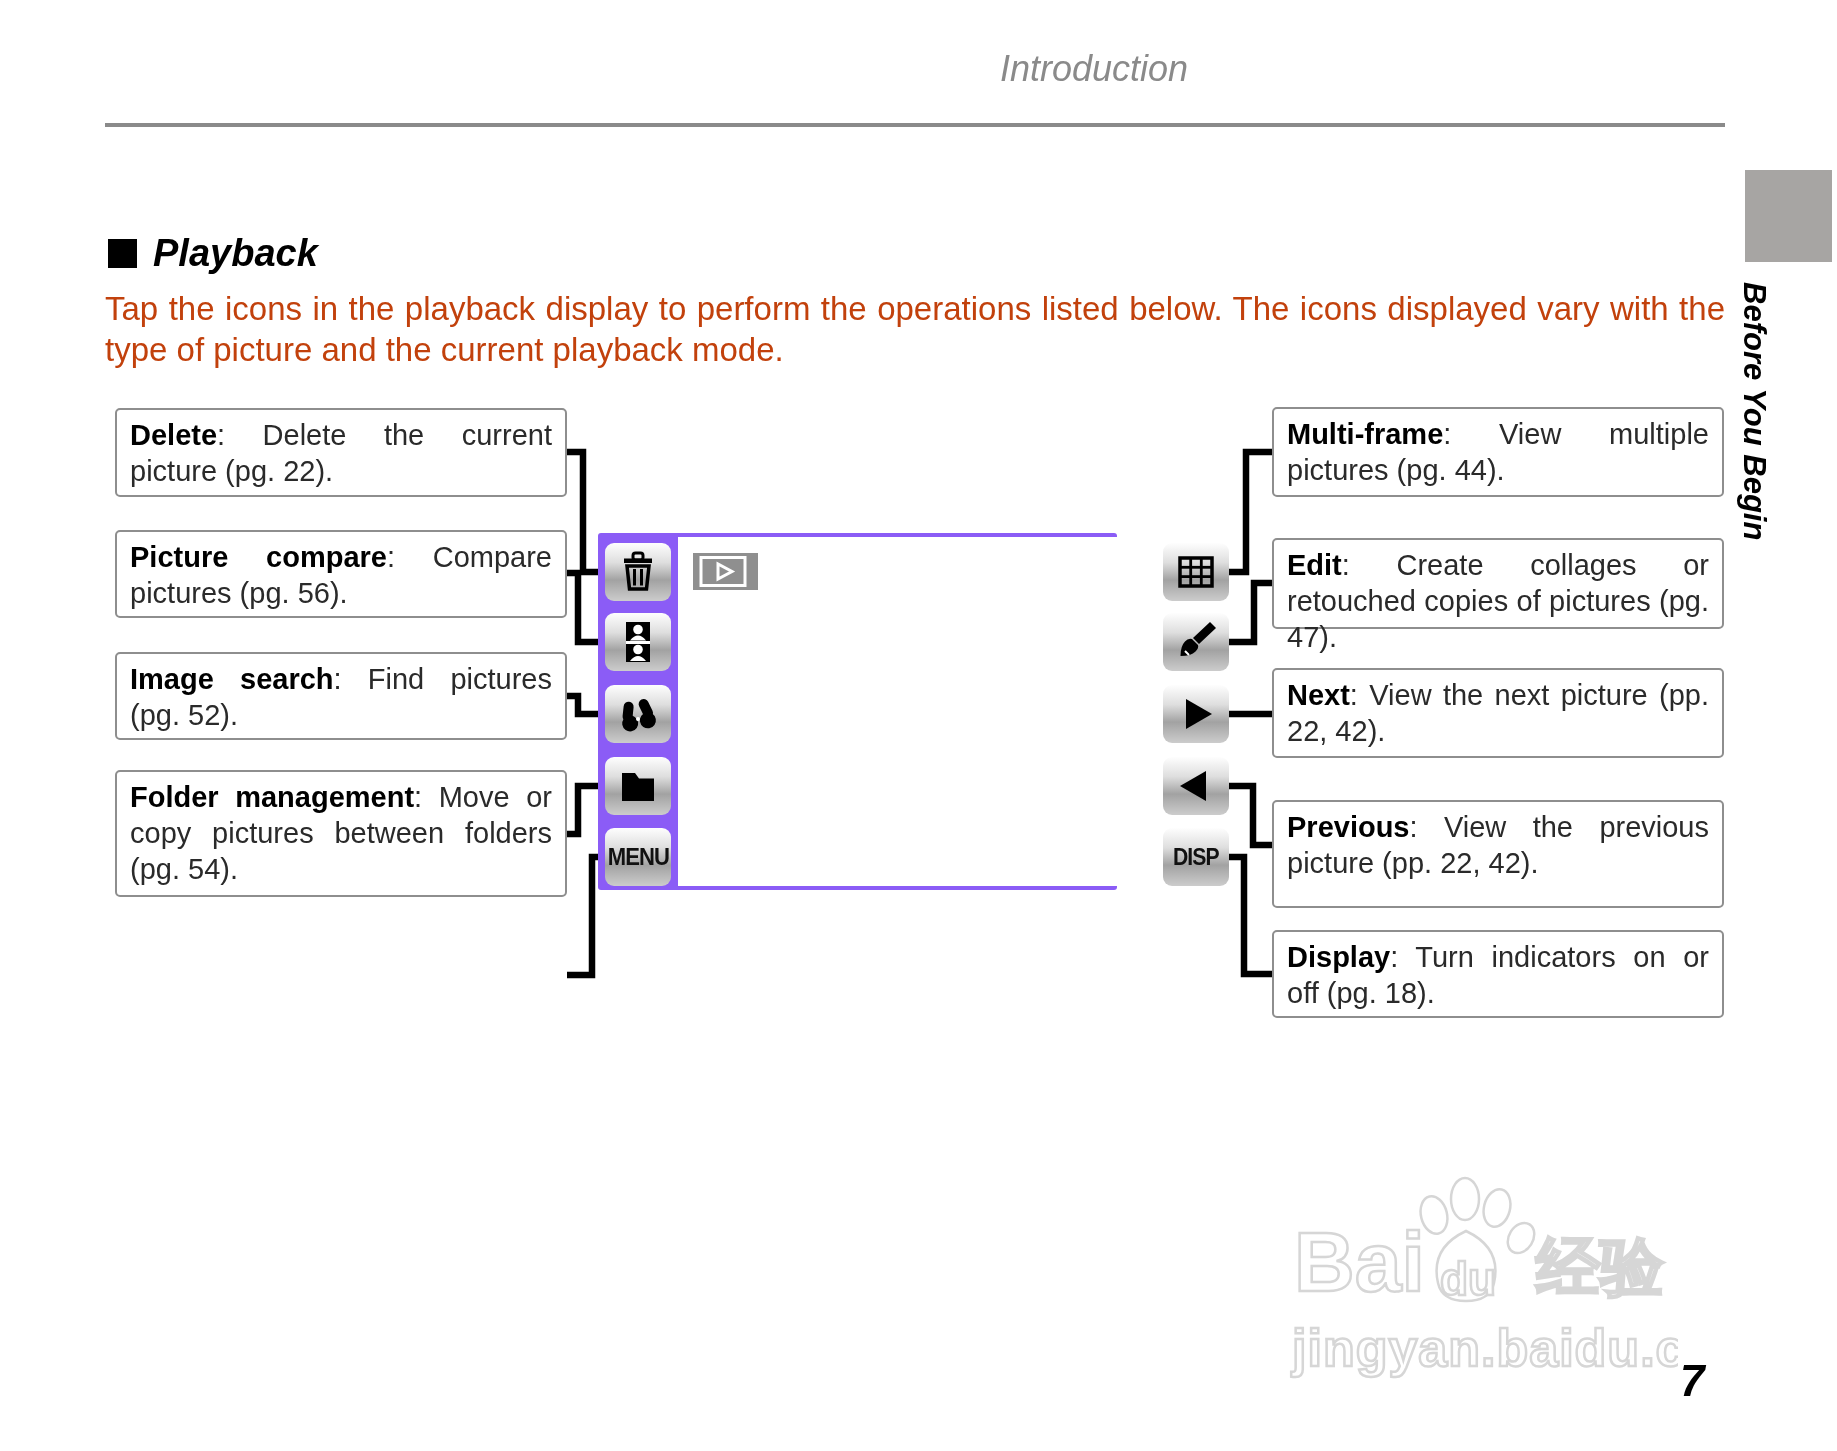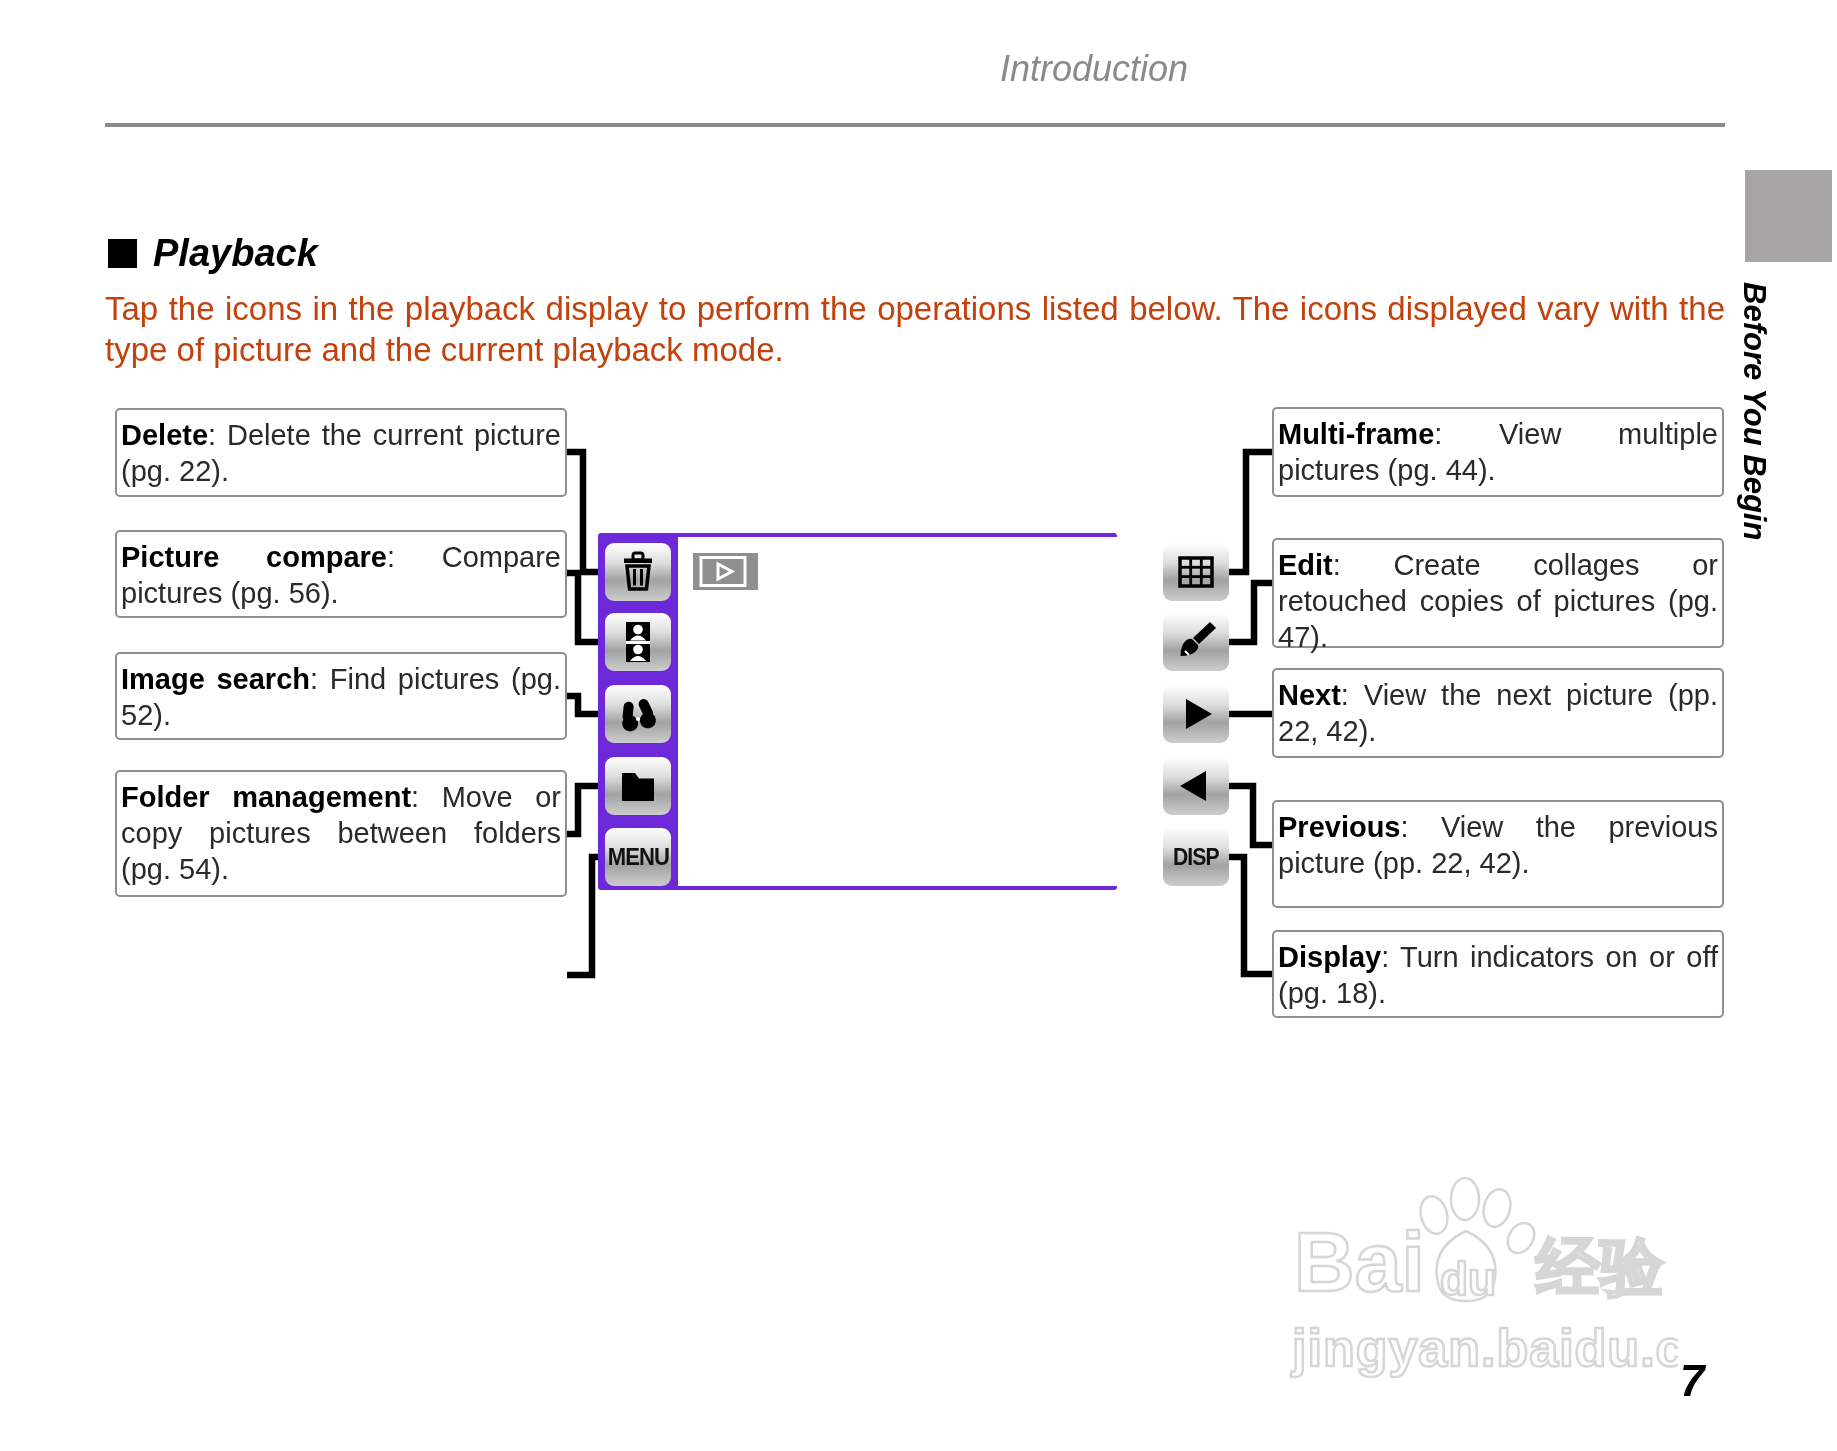--- a/index.html
+++ b/index.html
@@ -16,29 +16,29 @@
 
   
   .sec-head{position:absolute;left:108px;top:232px;display:flex;align-items:center;justify-content:space-between;}
   .sq{width:29px;height:29px;background:#000;display:inline-block;margin-right:16px;}
   .sec-title{font-size:38px;font-weight:bold;font-style:italic;color:#000;}
   .intro{position:absolute;left:105px;top:288px;width:1620px;margin:0;
          font-size:33px;line-height:41px;text-align:justify;color:#c2410c;}
 
   
   .callout{position:absolute;width:452px;box-sizing:border-box;background:#fff;
-           border:2.5px solid #8e8e8e;border-radius:5px;padding:7px 4px;
+           border:2.5px solid #8e8e8e;border-radius:5px;padding:7px 13px;
            font-size:29px;line-height:36px;text-align:justify;color:#2a2a2a;}
   .callout b{color:#000;}
 
   
   .connectors{position:absolute;left:0;top:0;width:1837px;height:1451px;pointer-events:none;}
 
   
-  .display{position:absolute;left:598px;top:533px;width:519px;height:357px;background:#6d28d9;border-radius:3px;}
+  .display{position:absolute;left:598px;top:533px;width:519px;height:357px;background:#8b5cf6;border-radius:3px;}
   .screen{position:absolute;left:80px;top:4px;width:477px;height:349px;background:#ffffff;}
   .btn{position:absolute;width:66px;height:58px;border-radius:9px;
        background:linear-gradient(180deg,#fefefe 0%,#dedede 34%,#a2a2a2 64%,#cccccc 100%);
        display:flex;align-items:center;justify-content:center;}
   .btn-text{font-weight:bold;font-size:24px;color:#111;transform:scaleX(.92);letter-spacing:-1px;}
   .badge{position:absolute;left:95px;top:20px;width:65px;height:37px;background:#8f8f8f;
          display:flex;align-items:center;justify-content:center;}
 
   
   .watermark{position:absolute;left:1288px;top:1163px;}
@@ -69,21 +69,21 @@
   <div class="callout" style="left:115px;top:652px;height:88px">
     <b>Image search</b><span>: Find pictures (pg. 52).</span>
   </div>
   <div class="callout" style="left:115px;top:770px;height:127px">
     <b>Folder management</b><span>: Move or copy pictures between folders (pg. 54).</span>
   </div>
 
   <div class="callout" style="left:1272px;top:407px;height:90px">
     <b>Multi-frame</b><span>: View multiple pictures (pg. 44).</span>
   </div>
-  <div class="callout" style="left:1272px;top:538px;height:110px">
+  <div class="callout" style="left:1272px;top:538px;height:91px">
     <b>Edit</b><span>: Create collages or retouched copies of pictures (pg. 47).</span>
   </div>
   <div class="callout" style="left:1272px;top:668px;height:90px">
     <b>Next</b><span>: View the next picture (pp. 22, 42).</span>
   </div>
   <div class="callout" style="left:1272px;top:800px;height:108px">
     <b>Previous</b><span>: View the previous picture (pp. 22, 42).</span>
   </div>
   <div class="callout" style="left:1272px;top:930px;height:88px">
     <b>Display</b><span>: Turn indicators on or off (pg. 18).</span>

